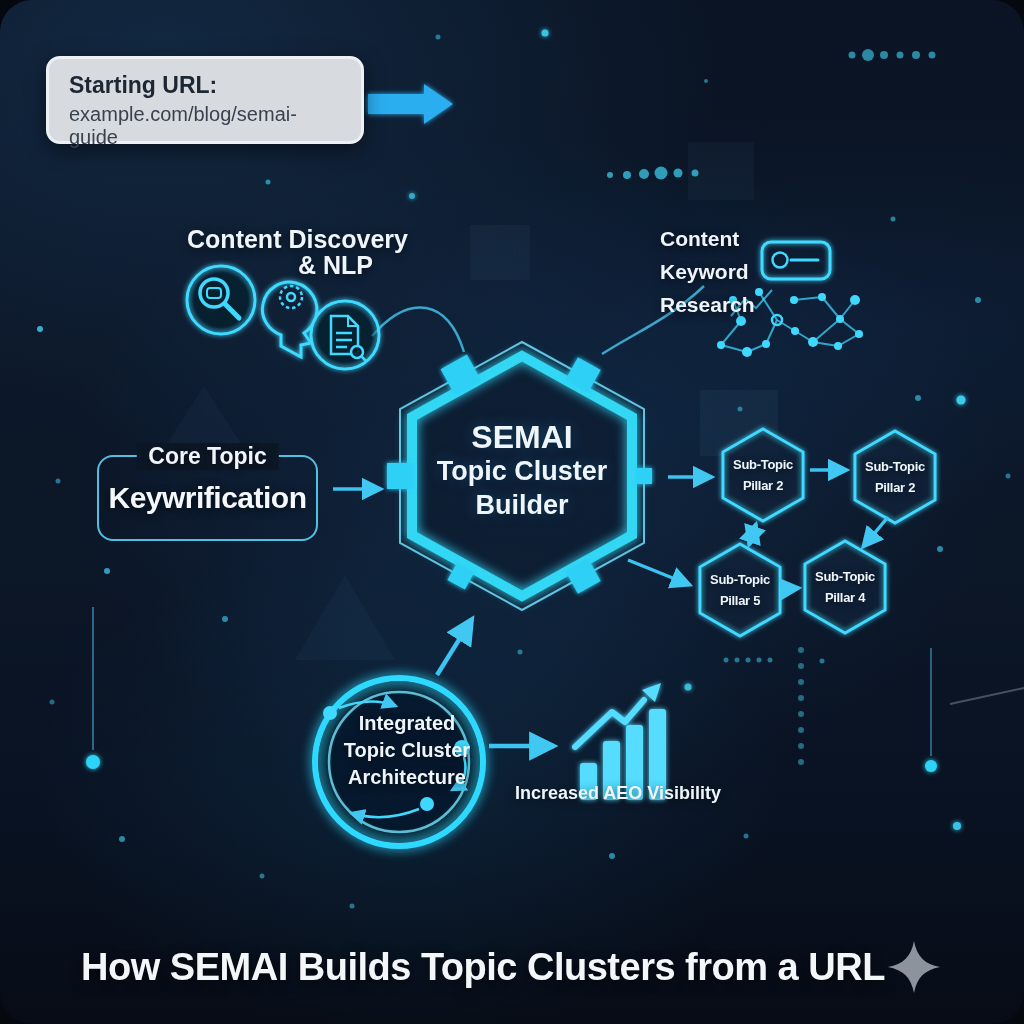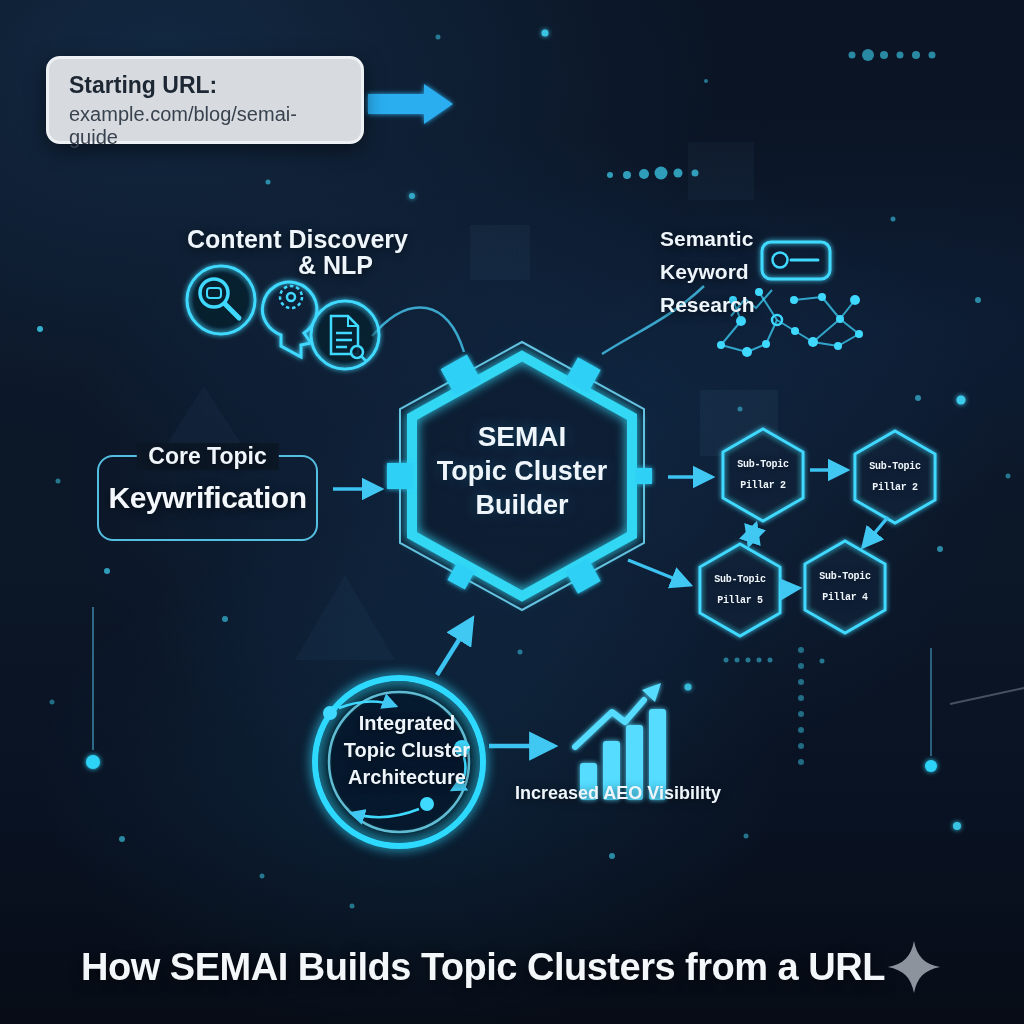--- a/index.html
+++ b/index.html
@@ -5,51 +5,52 @@
   html,body{margin:0;padding:0;background:#05090f;}
   .canvas{
     position:relative;width:1024px;height:1024px;overflow:hidden;
     font-family:"Liberation Sans",sans-serif;
     background:
       radial-gradient(900px 620px at 16% 6%, rgba(38,88,134,.30), transparent 62%),
       radial-gradient(720px 520px at 52% 46%, rgba(30,94,156,.22), transparent 65%),
       radial-gradient(620px 430px at 40% 76%, rgba(32,124,176,.15), transparent 60%),
       radial-gradient(820px 320px at 86% 32%, rgba(22,62,112,.20), transparent 60%),
       linear-gradient(180deg,#0a1424 0%, #0c1728 52%, #091222 80%, #070c16 100%);
+    border-radius: 32px;
   }
   .layer{position:absolute;left:0;top:0;width:1024px;height:1024px;}
   .txt{position:absolute;color:#eef5fb;font-weight:700;text-shadow:0 2px 8px rgba(0,0,0,.55);}
 
   .url-box{position:absolute;left:46px;top:56px;width:318px;height:88px;box-sizing:border-box;
     background:#d7dbe0;border:3px solid #eef1f4;border-radius:14px;
     box-shadow:0 6px 20px rgba(0,0,0,.5);padding:13px 20px;}
   .url-label{font-size:23px;font-weight:700;color:#1d2733;}
   .url-value{font-size:20px;font-weight:400;color:#39434f;margin-top:4px;}
 
   .engine-label{left:456px;top:90px;font-size:20px;color:#e8f2fa;}
 
   .cd-block{left:175px;top:226px;width:245px;text-align:center;font-size:25px;line-height:26px;}
   .cd-line2{transform:translateX(38px);}
 
   .kr-block{left:660px;top:222px;width:180px;font-size:21px;line-height:33px;text-align:left;}
 
   .hub-text{left:412px;top:420px;width:220px;text-align:center;font-size:27px;line-height:34px;
     text-shadow:0 0 14px rgba(60,180,255,.35),0 2px 8px rgba(0,0,0,.6);}
-  .hub-line1{font-size:28px;}
+  .hub-line1{font-size:32px;}
 
   .core-box{position:absolute;left:97px;top:455px;width:221px;height:86px;box-sizing:border-box;
     border:2.5px solid rgba(90,205,240,.92);border-radius:16px;}
   .core-label{position:absolute;left:50%;top:-14px;transform:translateX(-50%);
     background:#0c1726;padding:0 12px;font-size:23px;font-weight:700;color:#f0f6fb;white-space:nowrap;
     text-shadow:0 2px 6px rgba(0,0,0,.5);}
   .core-value{display:flex;align-items:center;justify-content:center;height:100%;
     font-size:30px;font-weight:700;letter-spacing:-.5px;color:#f4f8fc;
     text-shadow:0 2px 10px rgba(0,0,0,.6);}
 
-  .st-text{width:104px;text-align:center;font-size:10px;line-height:21px;letter-spacing:-.3px;font-family:Liberation Mono, monospace;}
+  .st-text{width:104px;text-align:center;font-size:13px;line-height:21px;letter-spacing:-.3px;}
 
   .arch-text{left:314px;top:710px;width:170px;text-align:center;font-size:20px;line-height:27px;padding-left:8px;}
 
   .vis-label{left:502px;top:783px;width:232px;text-align:center;font-size:18px;}
 
   .title-row{position:absolute;left:0;top:938px;width:1024px;display:flex;align-items:center;justify-content:center;}
   .main-title{font-size:38px;font-weight:700;letter-spacing:-.5px;color:#f4f7fa;
     text-shadow:0 3px 12px rgba(0,0,0,.65);white-space:nowrap;}
 </style>
 </head>
@@ -295,21 +296,21 @@
     <div class="url-value">example.com/blog/semai-guide</div>
   </div>
 
 
   <div class="txt cd-block">
     <div>Content Discovery</div>
     <div class="cd-line2">&amp; NLP</div>
   </div>
 
   <div class="txt kr-block">
-    <div>Semantic</div>
+    <div>Content</div>
     <div>Keyword</div>
     <div>Research</div>
   </div>
 
   <div class="txt hub-text">
     <div class="hub-line1">SEMAI</div>
     <div>Topic Cluster</div>
     <div>Builder</div>
   </div>
 

